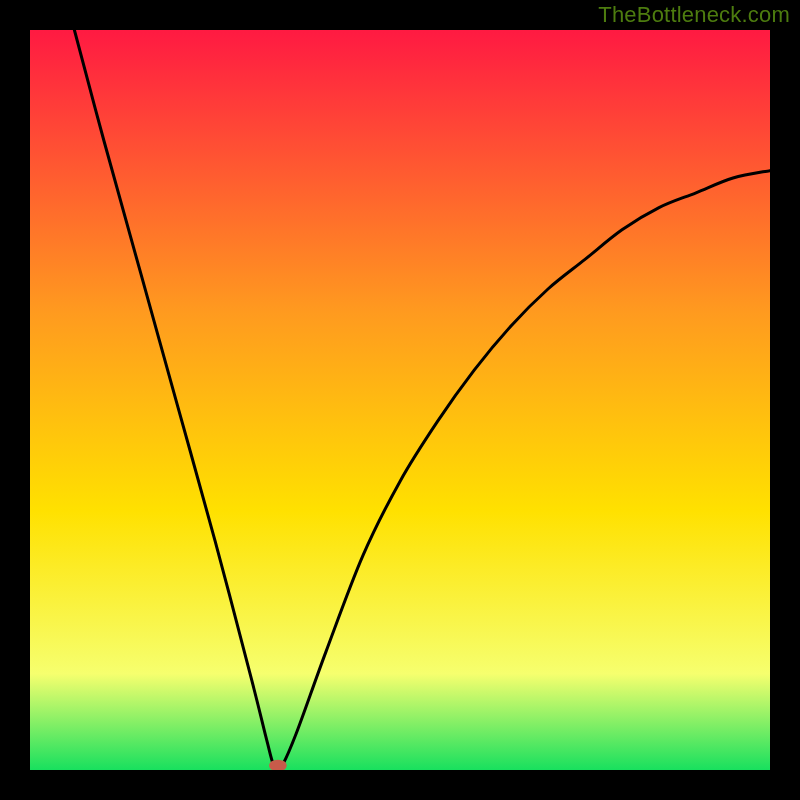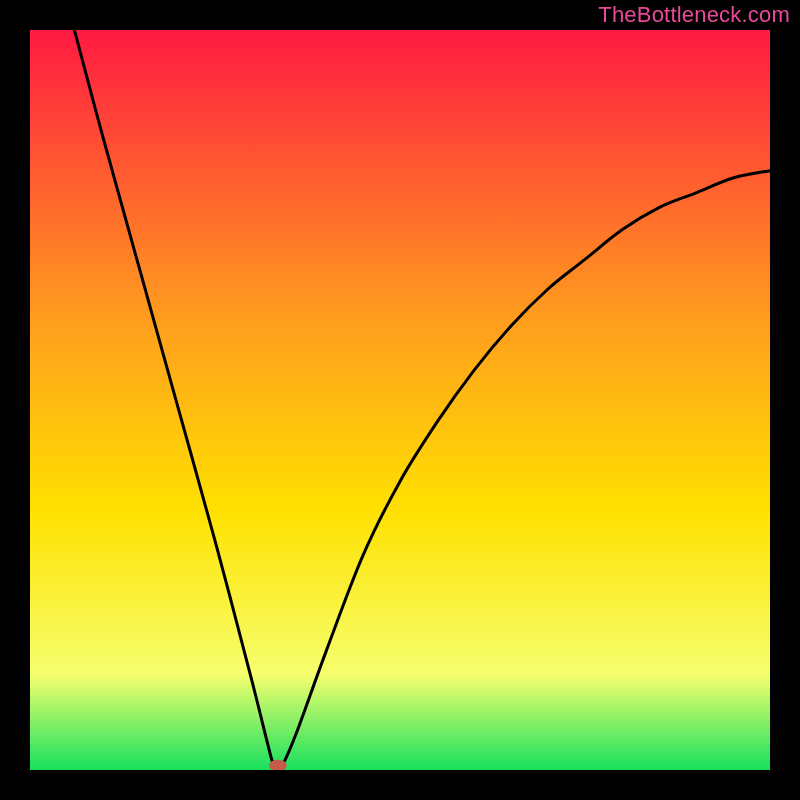--- a/index.html
+++ b/index.html
@@ -17,21 +17,21 @@
     top: 0;
     width: 800px;
     height: 800px;
     background: #000;
   }
   .watermark {
     position: absolute;
     top: 2px;
     right: 10px;
     font-size: 22px;
-    color: #ec4899;
+    color: #4d7c0f;
     font-weight: 500;
     letter-spacing: 0.2px;
     user-select: none;
     text-align: center;
   }
   .plot {
     position: absolute;
     left: 30px;
     top: 30px;
     width: 740px;

